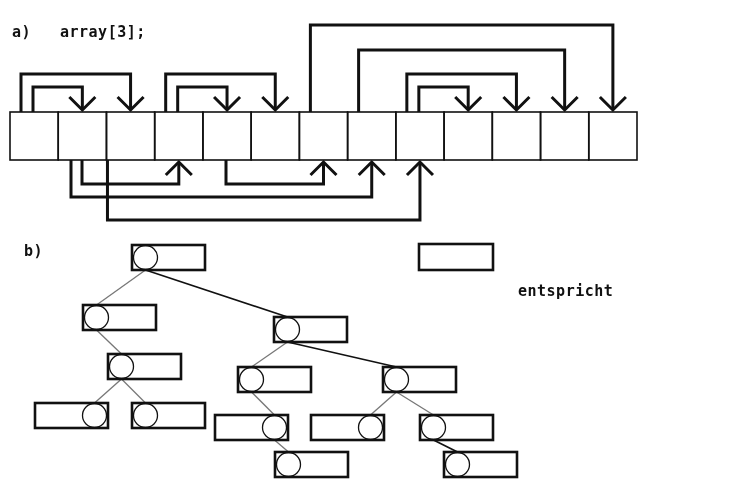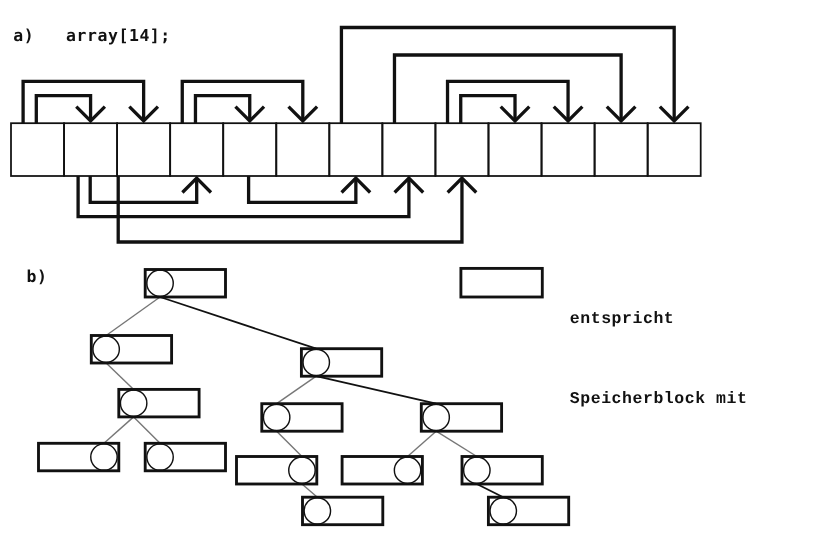--- a/index.html
+++ b/index.html
@@ -8,33 +8,32 @@
     .lbl {
       position: absolute;
       font-family: "DejaVu Sans Mono", monospace;
       font-weight: bold;
       font-size: 15px;
       color: #111111;
       white-space: pre;
       letter-spacing: 0.5px;
       line-height: 1;
     }
-    .legend-text { line-height: 24px; font-size: 15px; font-family: Liberation Mono, monospace; }
+    .legend-text { line-height: 24px; font-size: 15px; }
   </style>
 </head>
 <body>
 
 <div id="stage">
   <div class="lbl" style="left:12px; top:25px;">a)</div>
-  <div class="lbl" style="left:60px; top:25px;">array[14];</div>
+  <div class="lbl" style="left:60px; top:25px;">array[3];</div>
   <div class="lbl" style="left:24px; top:244px;">b)</div>
 
   <div class="lbl legend-text" style="left:518px; top:231px;">
     <div>entspricht</div>
-    <div>Speicherblock mit</div>
   </div>
 
   <svg id="diagram" width="751" height="495" style="position:absolute;left:0;top:0;">
     <g id="array-group">
         <rect x="10" y="112" width="48.23076923076923" height="48" fill="none" stroke="#111111" stroke-width="1.6"></rect>
         <rect x="58.23076923076923" y="112" width="48.23076923076923" height="48" fill="none" stroke="#111111" stroke-width="1.6"></rect>
         <rect x="106.46153846153847" y="112" width="48.23076923076923" height="48" fill="none" stroke="#111111" stroke-width="1.6"></rect>
         <rect x="154.6923076923077" y="112" width="48.23076923076923" height="48" fill="none" stroke="#111111" stroke-width="1.6"></rect>
         <rect x="202.92307692307693" y="112" width="48.23076923076923" height="48" fill="none" stroke="#111111" stroke-width="1.6"></rect>
         <rect x="251.15384615384616" y="112" width="48.23076923076923" height="48" fill="none" stroke="#111111" stroke-width="1.6"></rect>

